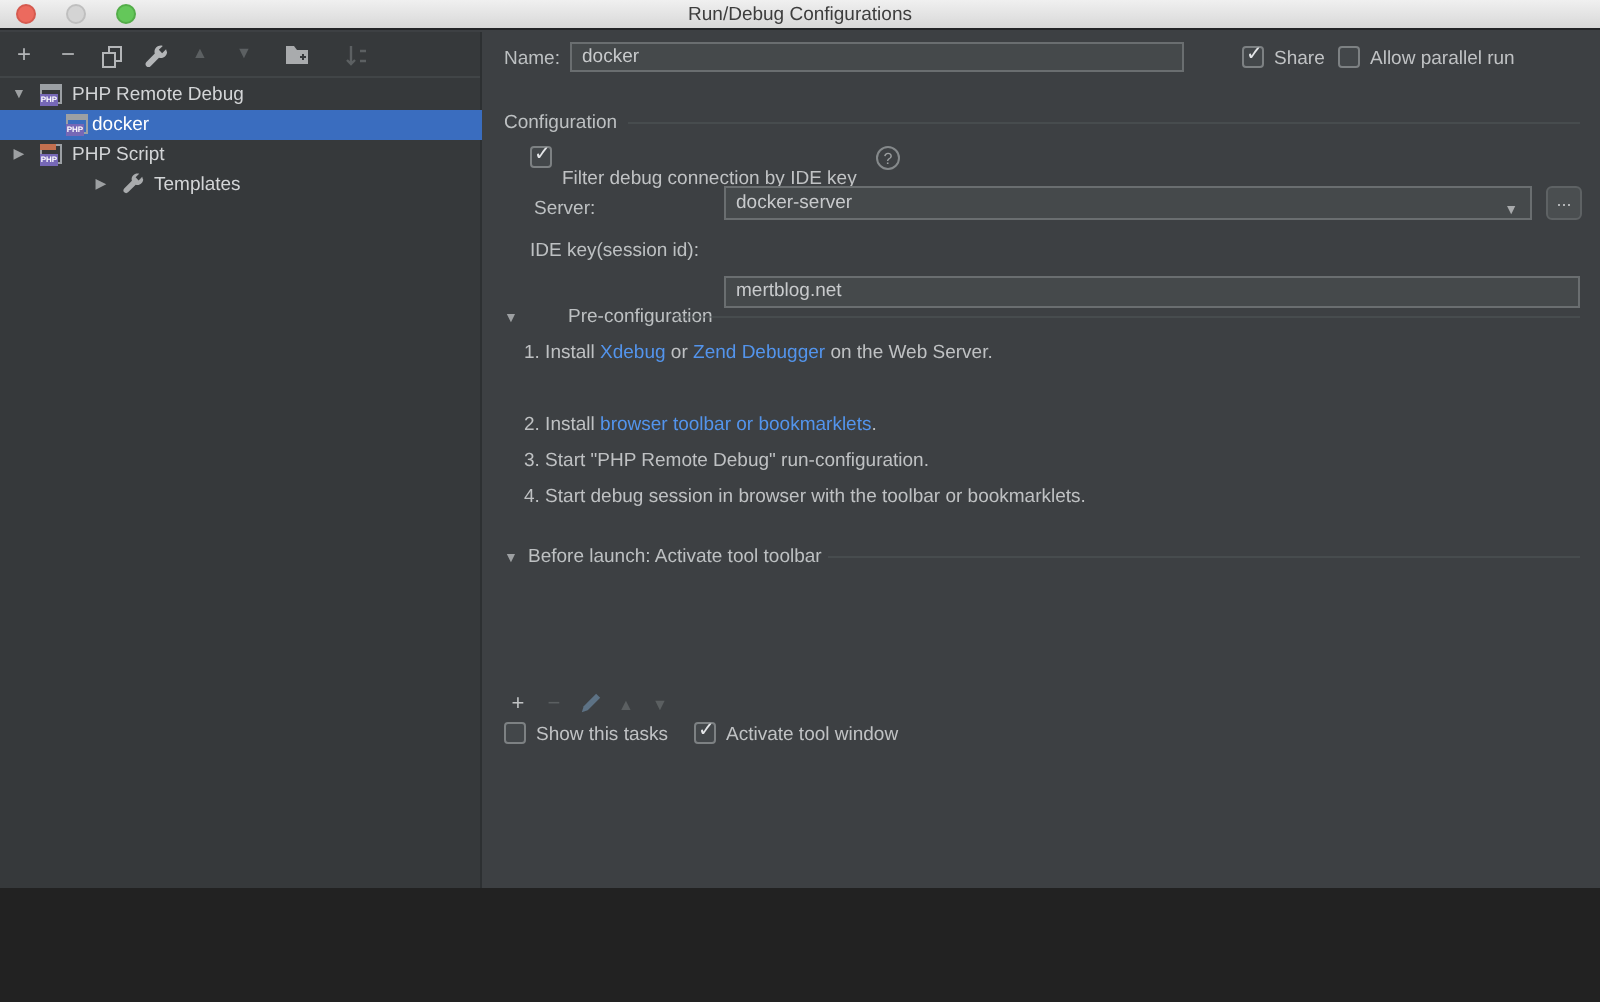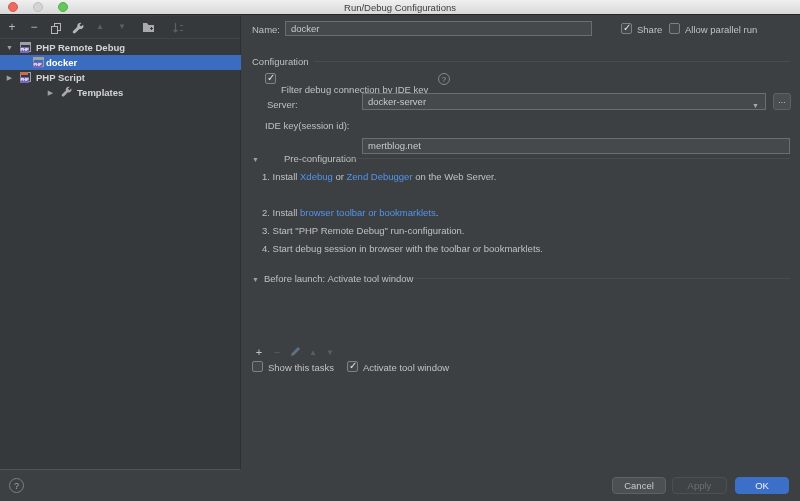--- a/index.html
+++ b/index.html
@@ -1,18 +1,18 @@
 <!DOCTYPE html>
 <html><head>
 <meta charset="utf-8">
 <style>
   * { margin:0; padding:0; box-sizing:border-box; }
   html,body { width:800px; height:501px; background:#222; }
   body { font-family:"Liberation Sans","DejaVu Sans",sans-serif; font-size:9.5px; color:#bfc1c3; }
-  .window { position:relative; width:800px; height:501px; background:#3d4043; overflow:hidden; }
+  .window { position:relative; width:800px; height:444px; background:#3d4043; overflow:hidden; }
 
   
   .titlebar { position:absolute; left:0; top:0; width:800px; height:15px;
     background:linear-gradient(#f0f0f0,#d8d8d8); border-bottom:1px solid #232527; }
   .tl { position:absolute; top:2px; width:10px; height:10px; border-radius:50%; }
   .tl.red   { left:8px;  background:#ec6a5e; border:1px solid #d55a4f; }
   .tl.gray  { left:33px; background:#d4d4d4; border:1px solid #bfbfbf; }
   .tl.green { left:58px; background:#64c75a; border:1px solid #53ad49; }
   .titlebar .title { position:absolute; left:0; right:0; top:2px; text-align:center;
     color:#3d3d3d; font-size:9.5px; }
@@ -27,21 +27,21 @@
   .tb-icon.disabled { color:#5c6062; }
   .tb-icon svg { vertical-align:middle; }
   .icon-copy { display:inline-block; position:relative; width:10px; height:11px; top:3px; }
   .icon-copy i { position:absolute; display:block; width:7px; height:8px; border:1px solid #b4b6b8; }
   .icon-copy i:first-child { right:0; top:0; }
   .icon-copy i:last-child { left:0; bottom:0; background:#36393b; }
 
   .tree-row { position:absolute; left:0; width:241px; height:15px; line-height:15px; cursor:default; }
   .tree-row .chev { position:absolute; left:5px; top:0; font-size:7px; color:#9da0a2; width:9px; text-align:center; }
   .tree-row .node-icon { position:absolute; top:2px; }
-  .tree-row .lbl { position:absolute; top:0; font-weight:bold; color:#d3d5d7; white-space:nowrap; }
+  .tree-row .lbl { position:absolute; top:0; font-weight:normal; color:#d3d5d7; white-space:nowrap; }
   .tree-row.selected { background:#3a6dbf; }
   .tree-row.selected .lbl { color:#ffffff; }
 
   .cfg-icon { width:12px; height:11px; position:relative; display:block; }
   .cfg-icon .frame { position:absolute; left:0; top:0; width:11px; height:10px; border:1px solid #9ca0a4; background:transparent; }
   .cfg-icon .bar { position:absolute; left:0; top:0; width:11px; height:3px; background:#9ca0a4; }
   .cfg-icon .php { position:absolute; left:0; bottom:0; width:9px; height:6px; background:#7668b6;
     color:#fff; font-size:4px; line-height:6px; text-align:center; font-weight:bold; letter-spacing:0; }
   .cfg-icon.script .bar { background:#c4704f; width:8px; }
 
@@ -197,21 +197,21 @@
   <span class="sect-chev" style="left:252px; top:156px;">▼</span>
   <span class="abs sect-label" style="left:264px; top:153px;padding-left:20px;">Pre-configuration</span>
   <div class="sect-line" style="left:338px; top:158px; width:452px;"></div>
 
   <div class="step" style="left:262px; top:171px;"><span>1. Install </span><span class="lnk">Xdebug</span><span> or </span><span class="lnk">Zend Debugger</span><span> on the Web Server.</span></div>
   <div class="step" style="left:262px; top:207px;"><span>2. Install </span><span class="lnk">browser toolbar or bookmarklets</span><span>.</span></div>
   <div class="step" style="left:262px; top:225px;">3. Start "PHP Remote Debug" run-configuration.</div>
   <div class="step" style="left:262px; top:243px;">4. Start debug session in browser with the toolbar or bookmarklets.</div>
 
   <span class="sect-chev" style="left:252px; top:276px;">▼</span>
-  <span class="abs sect-label" style="left:264px; top:273px;">Before launch: Activate tool window</span>
+  <span class="abs sect-label" style="left:264px; top:273px;">Before launch: Activate tool toolbar</span>
   <div class="sect-line" style="left:414px; top:278px; width:376px;"></div>
 
   <span class="mini-icon" style="left:252px; top:346px;">+</span>
   <span class="mini-icon disabled" style="left:270px; top:346px;">−</span>
   <span class="mini-icon" style="left:288px; top:346px;">
     <svg width="11" height="11" viewBox="0 0 12 12">
         <path fill="#5d7285" d="M1 11l1-3.2L8.8 1 11 3.2 4.2 10z"></path>
       </svg>
   </span>
   <span class="mini-icon disabled" style="left:306px; top:347px; font-size:8px;">▲</span>

